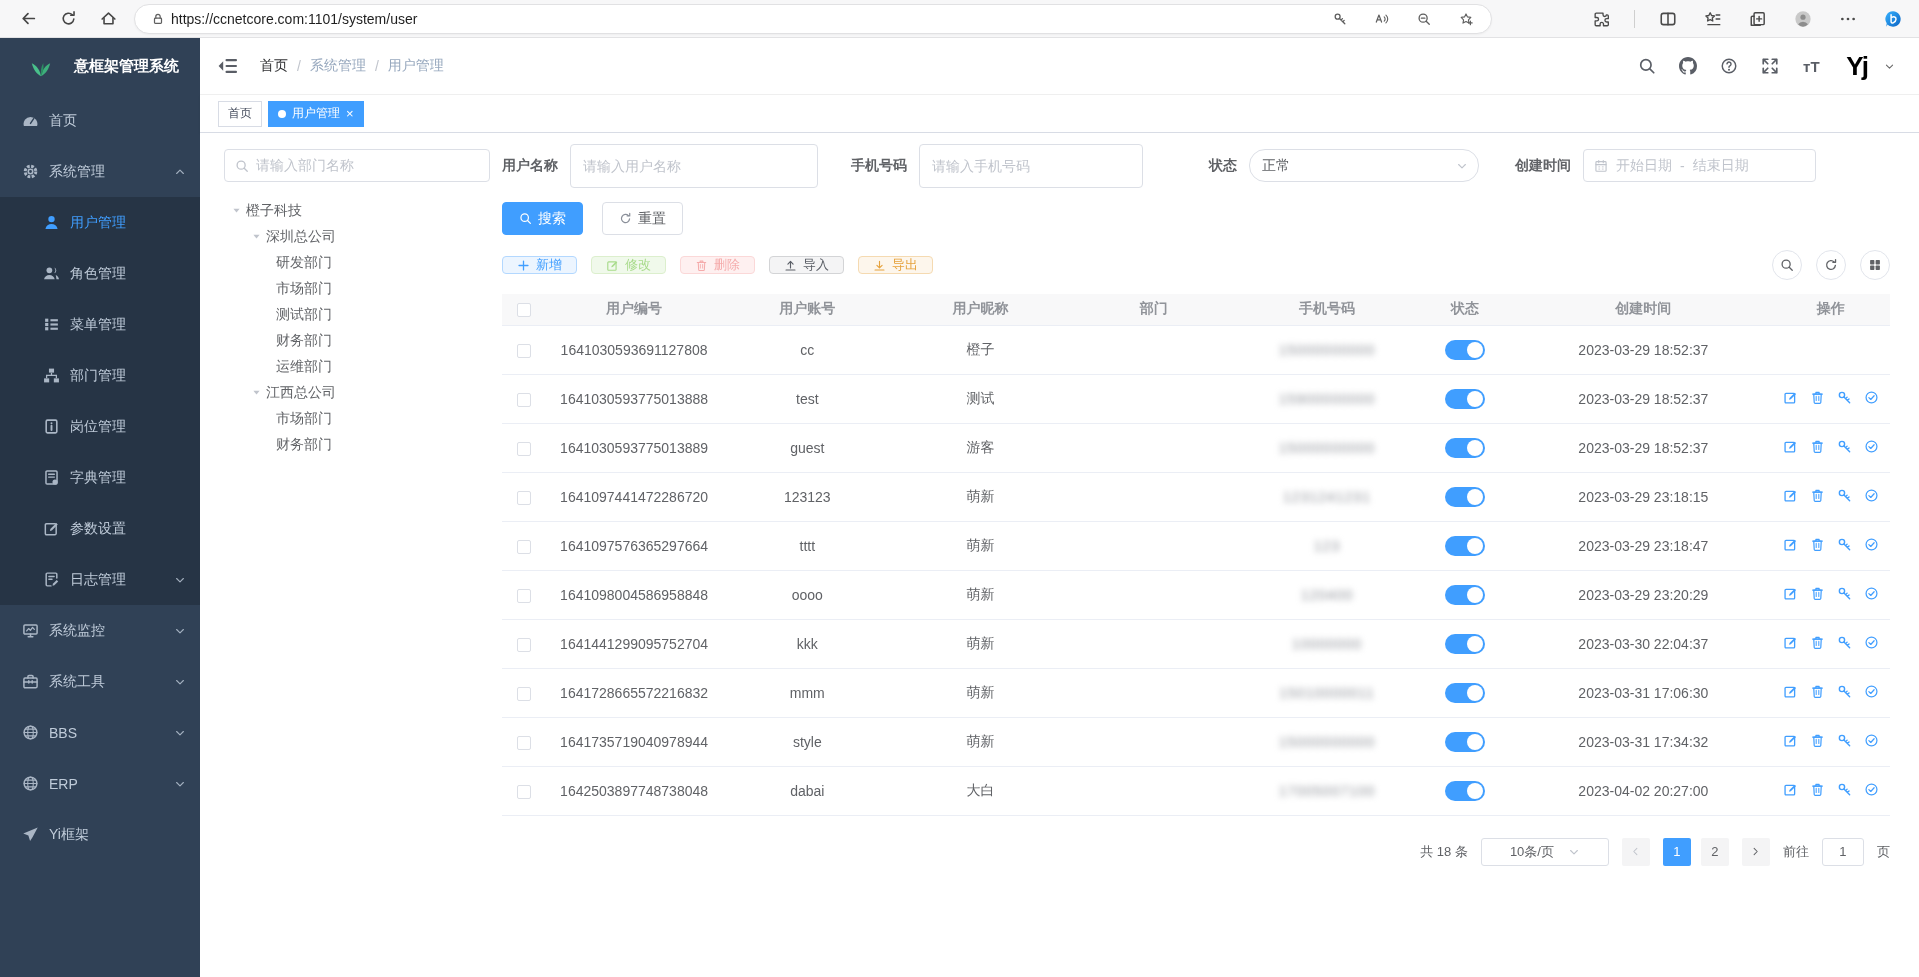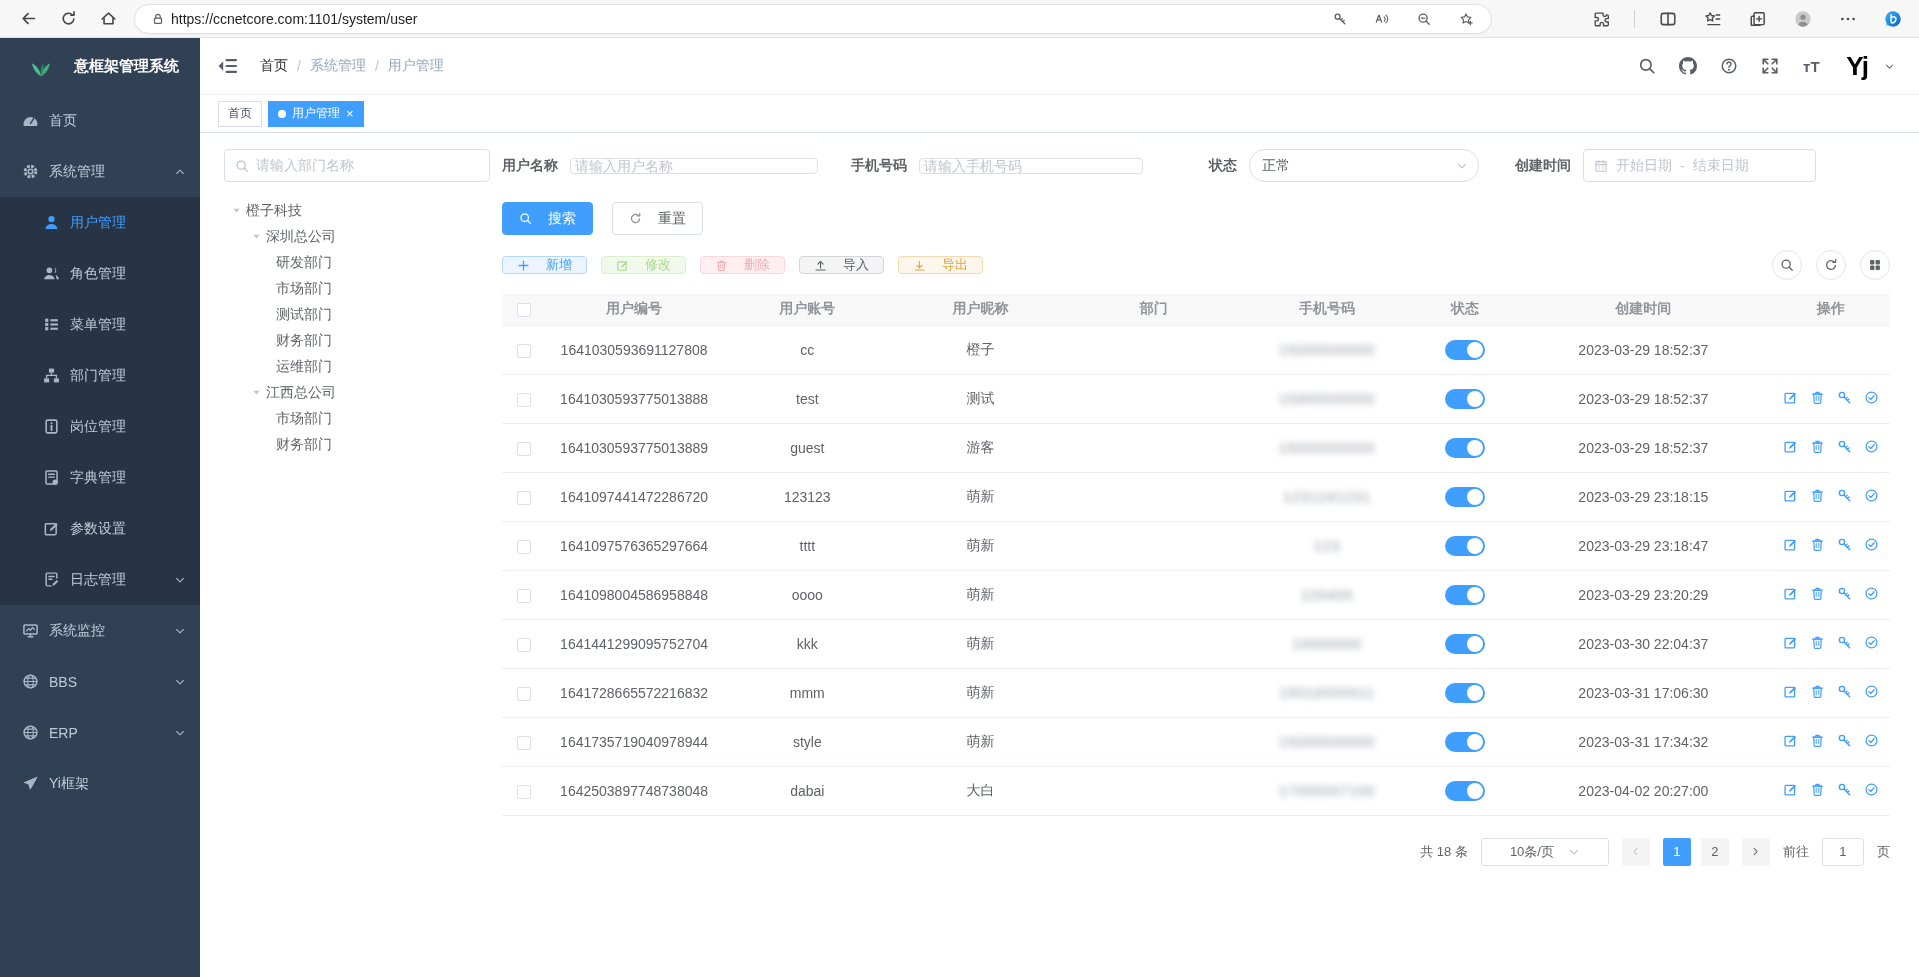--- a/index.html
+++ b/index.html
@@ -74,37 +74,37 @@
   .tree-node{height:26px;display:flex;align-items:center;color:#606266;font-size:14px;cursor:pointer;white-space:nowrap}
   .tree-node .tree-caret{width:18px;height:18px;color:#c0c4cc}
   .tree-node .tree-caret svg{width:11px;height:11px}
   .tree-node.lv0{padding-left:4px}
   .tree-node.lv1{padding-left:24px}
   .tree-node.lv2{padding-left:52px}
 
   .right-col{flex:1 1 auto;min-width:0}
   .filter-row{display:flex;align-items:center;height:33px}
   .f-label{font-weight:bold;color:#606266;margin-right:12px;white-space:nowrap}
-  .f-input{height:16px;border:1px solid #dcdfe6;border-radius:4px;padding:0 4px;font-size:14px;
+  .f-input{height:44px;border:1px solid #dcdfe6;border-radius:4px;padding:0 12px;font-size:14px;
     color:#7f1d1d;outline:none;font-family:inherit}
   .f-input::placeholder{color:#c0c4cc}
   .w248{width:248px;margin-right:33px}
   .w224{width:224px;margin-right:66px}
   .f-select{width:230px;height:33px;border:1px solid #dcdfe6;border-radius:16px;display:flex;align-items:center;
     padding:0 10px 0 12px;color:#606266;cursor:pointer;margin-right:36px;background:#fff}
   .f-select .sel-val{flex:1}
   .sel-caret{width:12px;height:12px;color:#c0c4cc}
   .f-dates{width:233px;height:33px;border:1px solid #dcdfe6;border-radius:4px;display:flex;align-items:center;
     padding:0 10px;gap:8px;color:#c0c4cc;cursor:pointer;background:#fff}
   .f-dates .cal{width:14px;height:14px}
   .f-dates .ph{font-size:14px}
   .f-dates .sep{color:#c0c4cc}
 
   .search-row{margin-top:20px;display:flex;align-items:center;gap:19px}
-  .btn{display:inline-flex;align-items:center;justify-content:center;gap:16px;border-radius:4px;font-size:14px;
+  .btn{display:inline-flex;align-items:center;justify-content:center;gap:6px;border-radius:4px;font-size:14px;
     height:33px;padding:0 16px;border:1px solid transparent;cursor:pointer;background:#fff;font-family:inherit;white-space:nowrap}
   .btn .ico{width:13px;height:13px}
   .btn-primary{background:#409eff;border-color:#409eff;color:#fff}
   .btn-plain{border-color:#dcdfe6;color:#606266}
   .btn-plain .ico{color:#8a8f99}
 
   .toolbar-row{margin-top:15px;display:flex;align-items:center}
   .toolbar-row .btn{height:18px;padding:0 14px;font-size:13px;margin-right:14px}
   .btn-add{background:#ecf5ff;border-color:#b3d8ff;color:#409eff}
   .btn-edit{background:#f0f9eb;border-color:#dcefcd;color:#a8db8b}
@@ -410,20 +410,34 @@
         </div>
         <div class="menu-item">
       <span class="ico mi-ico">
             <svg viewBox="0 0 16 16">
               <rect x="1.8" y="2.8" width="12.4" height="8.6" rx="1" stroke="currentColor" fill="none" stroke-linecap="round" stroke-linejoin="round" stroke-width="1.4"></rect>
               <path d="M4.4 8.4l1.8-2.2 1.7 1.6 2-2.8 1.7 2" stroke="currentColor" fill="none" stroke-linecap="round" stroke-linejoin="round" stroke-width="1.2"></path>
               <path d="M5.8 13.8h4.4M8 11.4v2.4" stroke="currentColor" fill="none" stroke-linecap="round" stroke-linejoin="round" stroke-width="1.4"></path>
             </svg>
           </span>
           <span class="mi-label">系统监控</span>
+      <span class="ico mi-arrow">
+            <svg viewBox="0 0 16 16">
+              <path d="M3.5 6l4.5 4.5L12.5 6" stroke="currentColor" fill="none" stroke-linecap="round" stroke-linejoin="round" stroke-width="1.5"></path>
+            </svg>
+          </span>
+        </div>
+        <div class="menu-item">
+      <span class="ico mi-ico">
+            <svg viewBox="0 0 16 16">
+              <rect x="1.8" y="4.8" width="12.4" height="9" rx="1" stroke="currentColor" fill="none" stroke-linecap="round" stroke-linejoin="round" stroke-width="1.4"></rect>
+              <path d="M5.6 4.8V3.4a1 1 0 0 1 1-1h2.8a1 1 0 0 1 1 1v1.4M1.8 8.4h12.4M6.4 7.3v2.2M9.6 7.3v2.2" stroke="currentColor" fill="none" stroke-linecap="round" stroke-linejoin="round" stroke-width="1.4"></path>
+            </svg>
+          </span>
+          <span class="mi-label">系统工具</span>
       <span class="ico mi-arrow">
             <svg viewBox="0 0 16 16">
               <path d="M3.5 6l4.5 4.5L12.5 6" stroke="currentColor" fill="none" stroke-linecap="round" stroke-linejoin="round" stroke-width="1.5"></path>
             </svg>
           </span>
         </div>
         <div class="menu-item">
       <span class="ico mi-ico">
             <svg viewBox="0 0 16 16">
               <circle cx="8" cy="8" r="6" stroke="currentColor" fill="none" stroke-linecap="round" stroke-linejoin="round" stroke-width="1.4"></circle>

